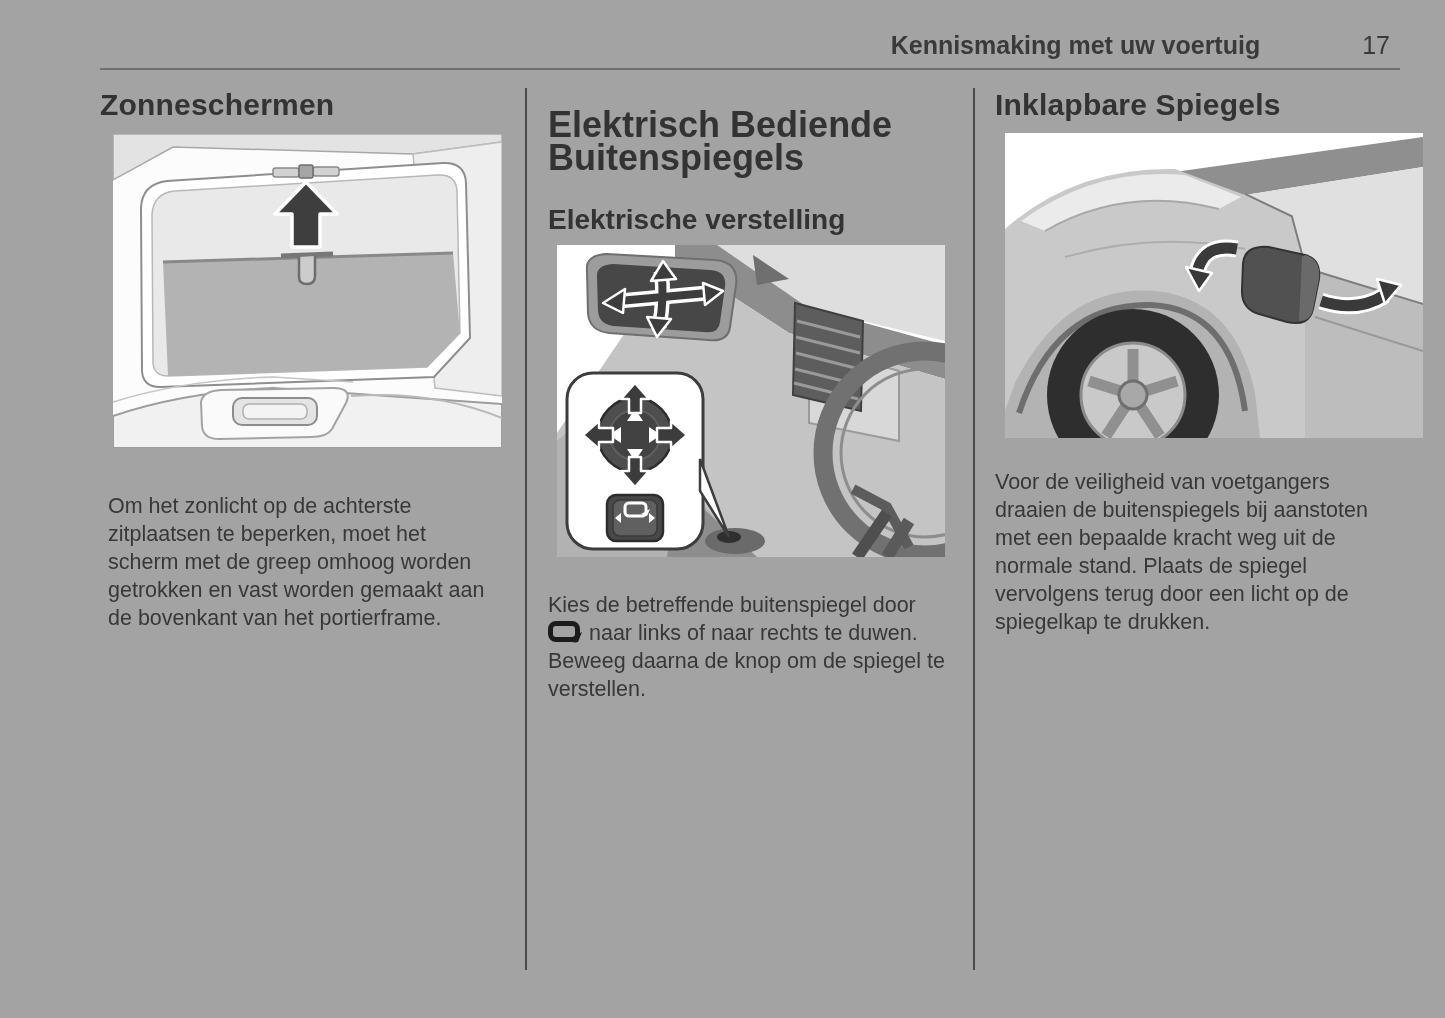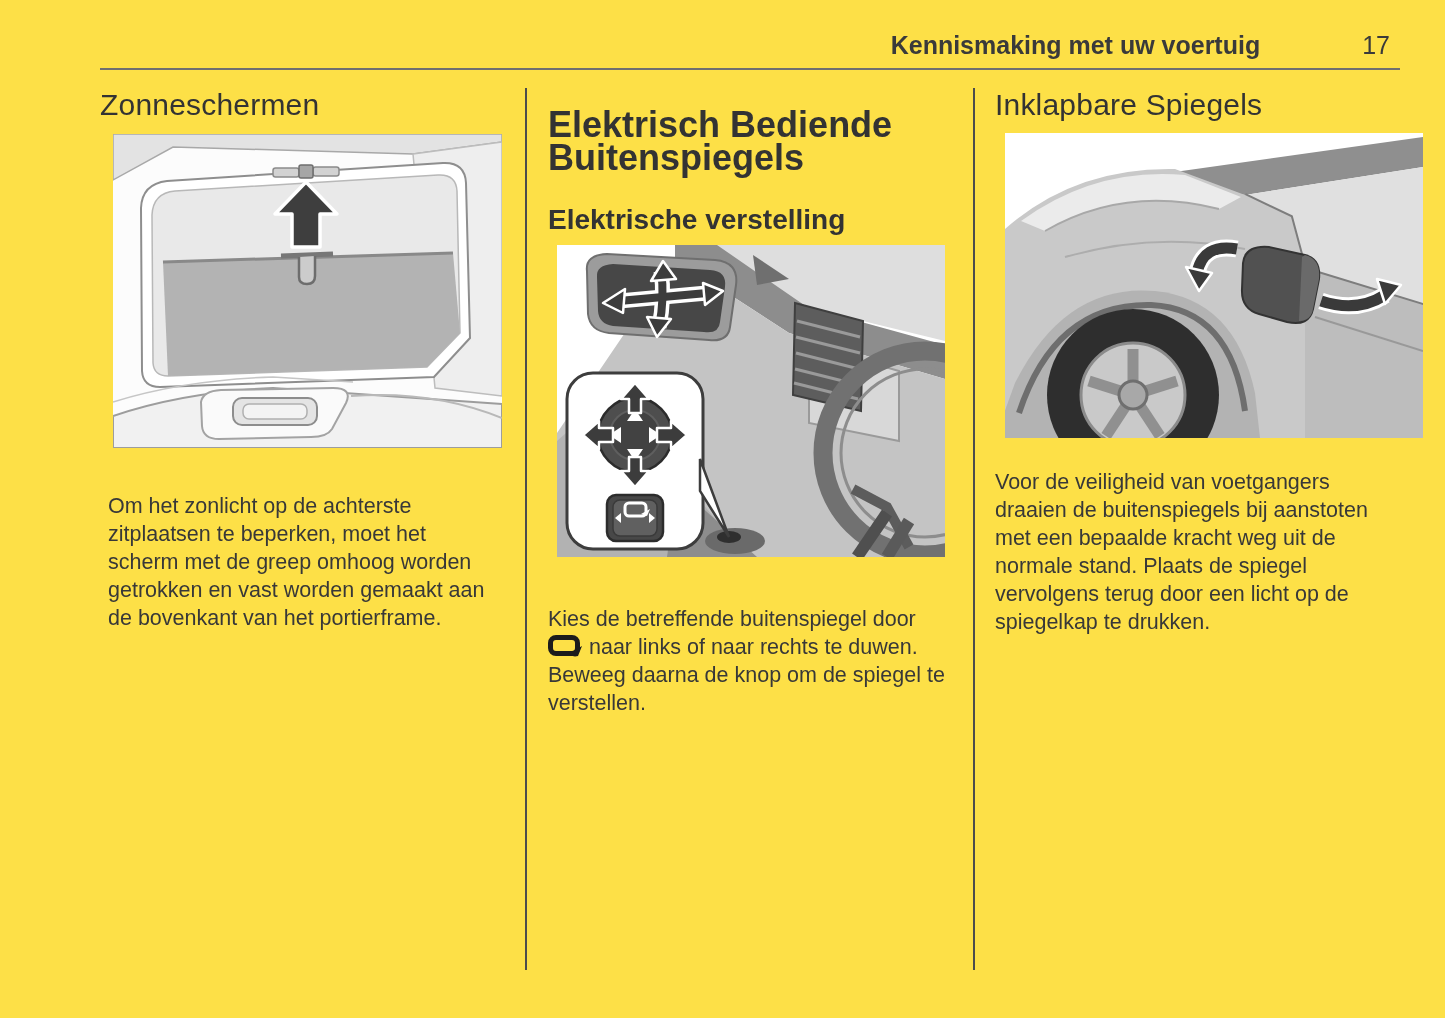--- a/index.html
+++ b/index.html
@@ -1,20 +1,20 @@
 <!DOCTYPE html>
 <html><head>
 <meta charset="utf-8">
 <style>
   * { box-sizing: border-box; }
   html,body { margin:0; padding:0; background:#ffffff; }
   .page {
     position: relative;
     width: 1445px; height: 1018px;
-    background:#fde047;
+    background:#a3a3a3;
     font-family:"Liberation Sans", sans-serif;
     color:#323232;
     overflow:hidden;
   }
   .header {
     position:absolute; left:100px; top:0; width:1300px; height:70px;
     display:flex; align-items:flex-end; justify-content:flex-end;
     border-bottom:2px solid #6f6f6f; padding-bottom:8px;
   }
   .header-title { font-size:25px; font-weight:bold; color:#3a3a3a; }
@@ -25,34 +25,34 @@
   }
   .divider-1 { left:525px; }
   .divider-2 { left:973px; }
 
   .col { position:absolute; top:88px; }
   .col-left   { left:100px; width:402px; }
   .col-middle { left:548px; width:400px; }
   .col-right  { left:995px; width:412px; }
 
   h2.col-heading {
-    margin:0; font-size:30px; line-height:33px; font-weight:normal; color:#333333;
+    margin:0; font-size:30px; line-height:33px; font-weight:bold; color:#333333;
     letter-spacing:0.2px;
   }
   h3.sub-heading {
     margin:20px 0 0; font-size:36px; line-height:33px; font-weight:bold; color:#333333;
   }
   h4.subsub-heading {
     margin:33px 0 0; font-size:28px; line-height:25px; font-weight:bold; color:#333333;
   }
   p.body-text {
     margin:0; font-size:21.5px; line-height:28px; color:#383838;
   }
   .col-left  p.body-text { margin-top:40px; max-width:396px;margin-left:8px; }
-  .col-middle p.body-text { margin-top:44px; }
+  .col-middle p.body-text { margin-top:30px; }
   .col-right p.body-text { margin-top:26px; max-width:404px; }
 
   figure { margin:0; }
   .fig-left   { margin:13px 0 0 13px; }
   .fig-middle { margin:13px 0 0 9px;  }
   .fig-right  { margin:12px 0 0 10px; }
 
   .mirror-glyph {
     display:inline-block; width:35px; height:23px; vertical-align:-4px;
   }

